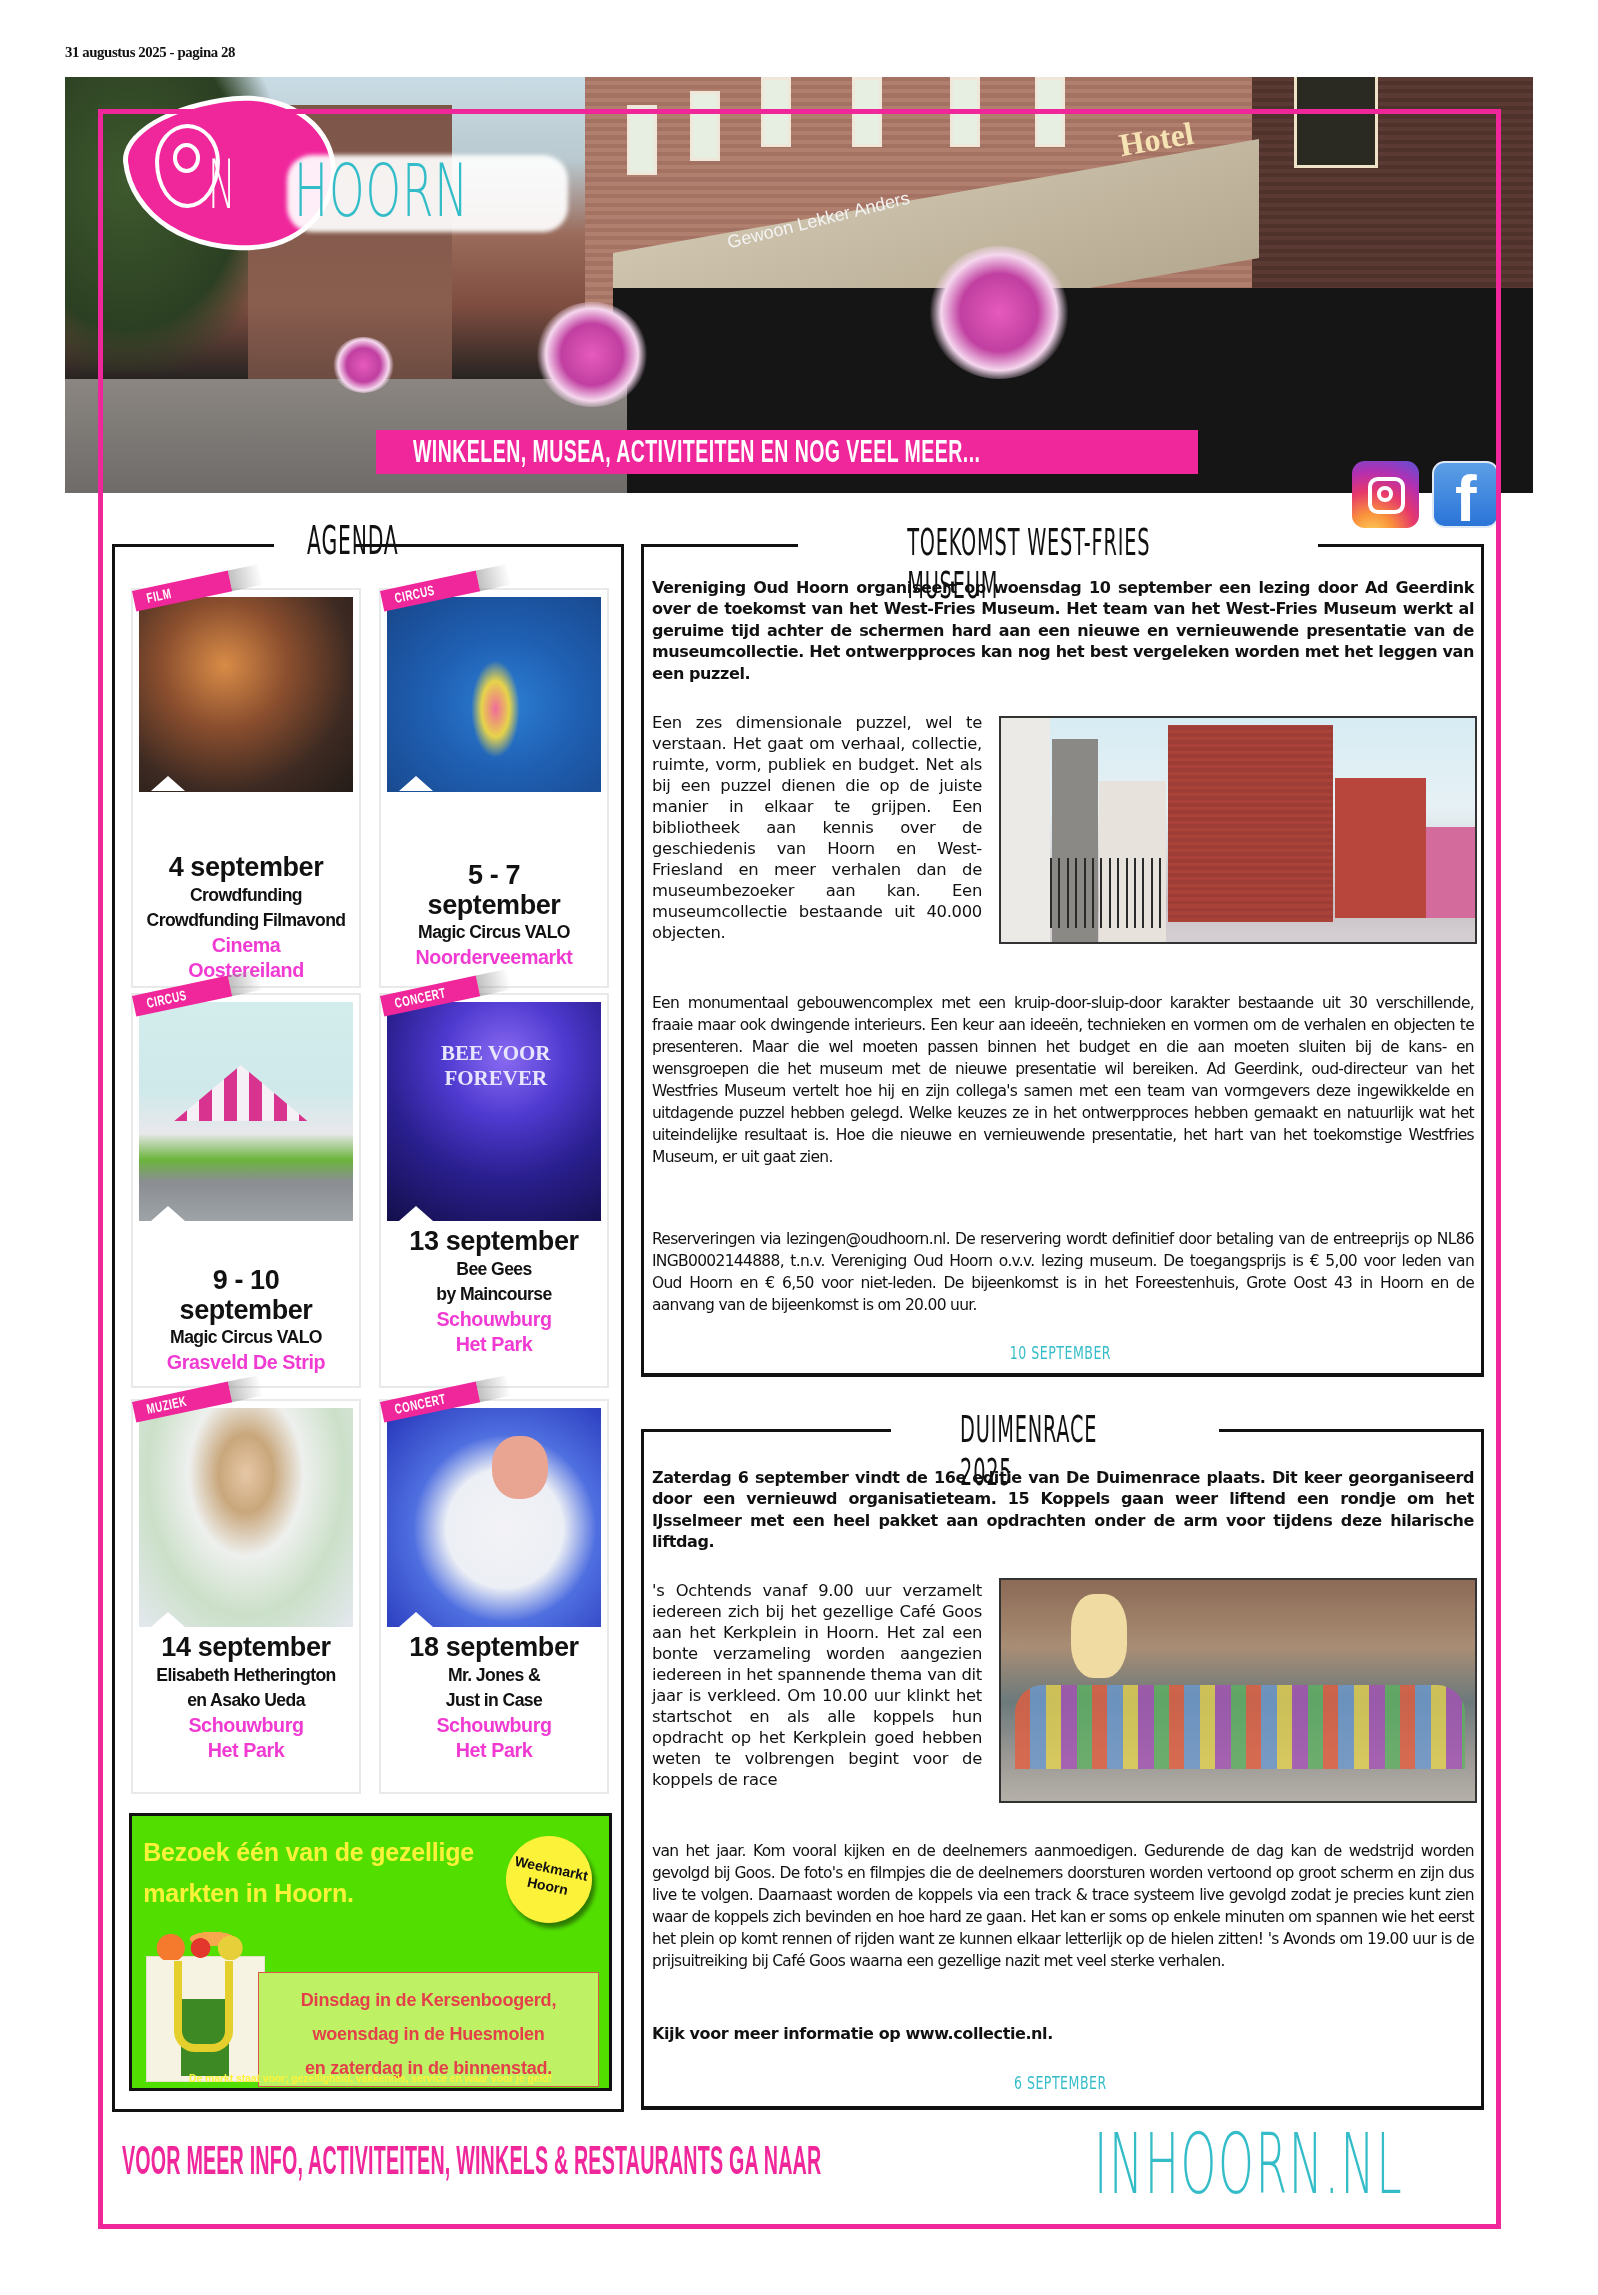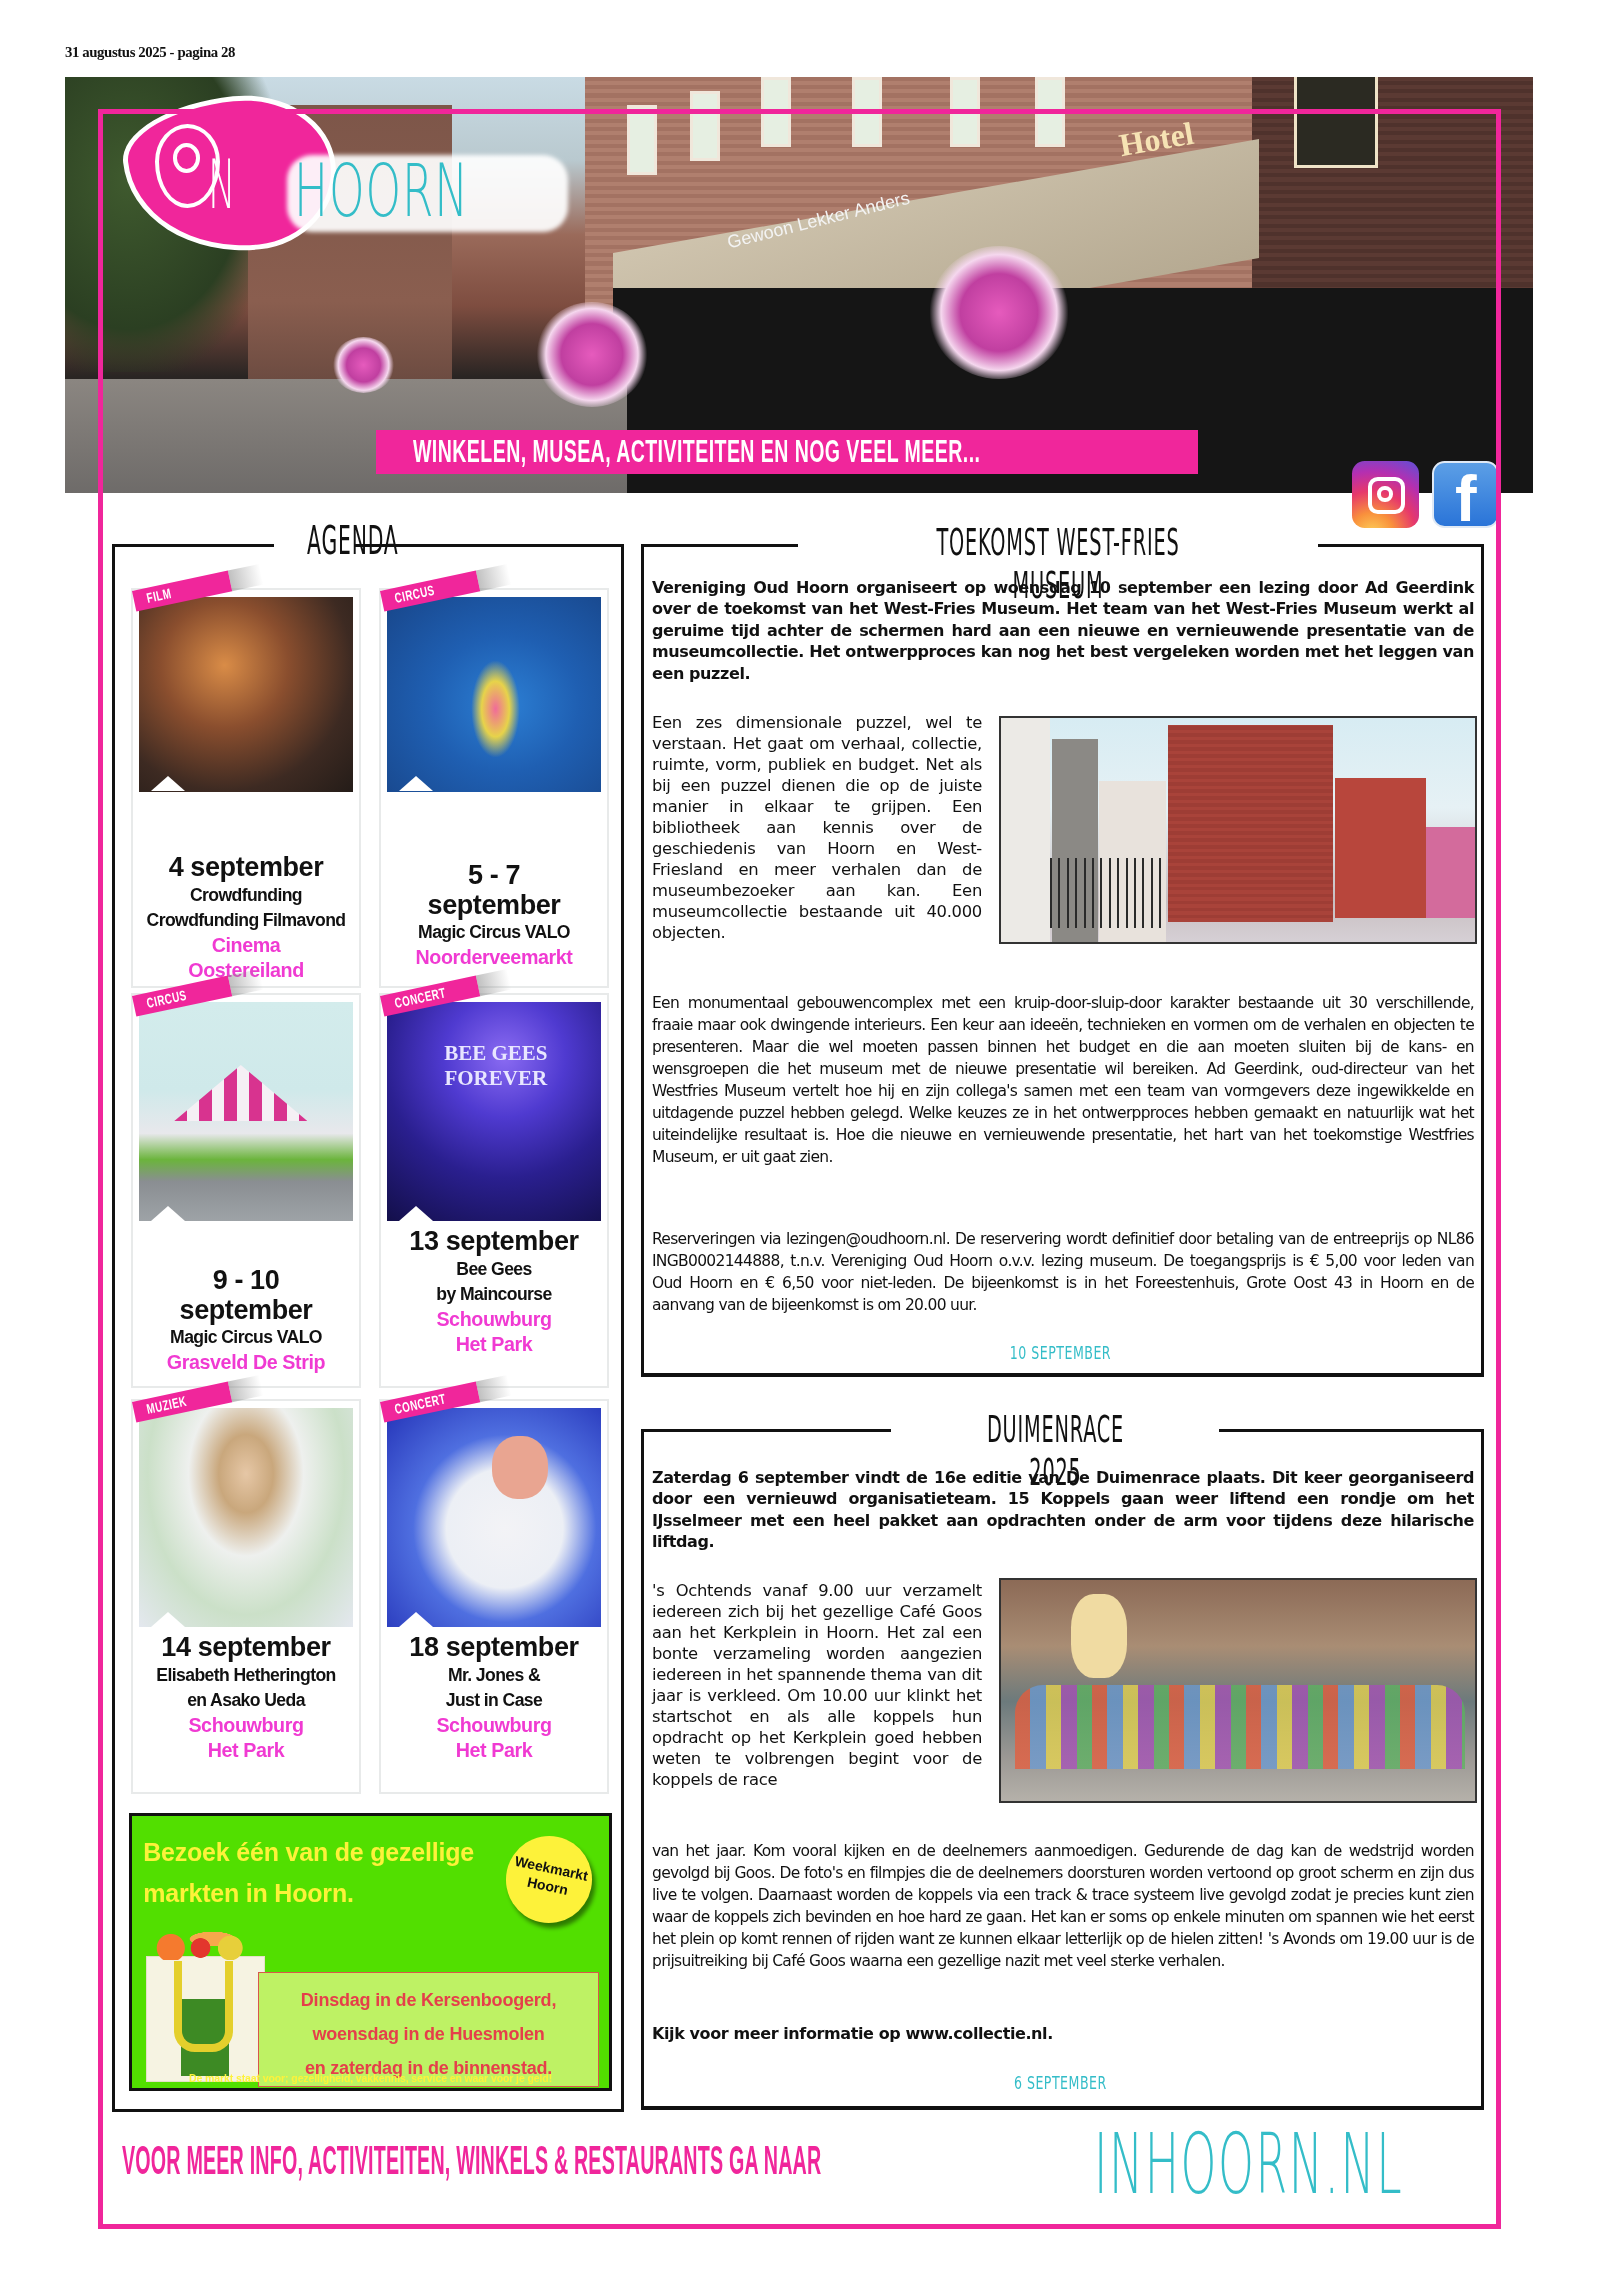--- a/index.html
+++ b/index.html
@@ -38,21 +38,21 @@
   .social.ig { left: 1352px; background: radial-gradient(circle at 30% 110%, #fdd45c 0%, #f9913c 25%, #e6386b 50%, #b52fb0 72%, #5b51d8 100%); }
   .social.ig .ring { position: absolute; left: 15.5px; top: 15.5px; width: 37px; height: 37px; border: 4.9px solid #fff; border-radius: 9.8px; }
   .social.ig .ring::after { content: ""; position: absolute; left: 5.6px; top: 5.6px; width: 15.5px; height: 15.5px; border: 4.2px solid #fff; border-radius: 50%; box-sizing: border-box; }
   .social.fb { left: 1432px; background: linear-gradient(180deg,#5c9fe6,#2a74d8); border: 2.1px solid #dfe9f5; }
   .social.fb .f { position: absolute; left: 21px; top: 2.8px; color: #fff; font-family: "Liberation Sans", sans-serif; font-weight: bold; font-size: 65px; line-height: 1; }
 
   
   .frame { position: absolute; left: 98px; top: 109px; width: 1403px; height: 2120px; border: 5.6px solid #f0269b; pointer-events: none; }
 
   
-  .sec-title { position: absolute; font-family: "DejaVu Sans Condensed", "DejaVu Sans", sans-serif; font-weight: 400; color: #111; text-align: center; letter-spacing: 1.4px; }
+  .sec-title { position: absolute; font-family: "DejaVu Sans Condensed", "DejaVu Sans", sans-serif; font-weight: 400; color: #111; text-align: left; letter-spacing: 1.4px; }
   .sec-title span { display: inline-block; transform: scaleX(0.58); }
   .box-line { position: absolute; height: 2.8px; background: #111; }
   .box-side { position: absolute; width: 2.8px; background: #111; }
 
   
   .card { position: absolute; width: 230px; background: #fff; border: 2.1px solid #e8eaea; }
   .card .photo { position: absolute; left: 6.3px; top: 7px; width: 214px; overflow: hidden; }
   .card .notch { position: absolute; left: 18px; width: 0; height: 0; border-left: 17px solid transparent; border-right: 17px solid transparent; border-bottom: 15.5px solid #fff; }
   .card .ribbon { position: absolute; left: -1.4px; top: 1.4px; width: 98px; height: 21px; background: #f0269b; color: #fff; transform: rotate(-12deg); transform-origin: left top; font-weight: bold; font-size: 14px; padding-left: 12.6px; line-height: 21px; letter-spacing: 0.7px; }
   .card .ribbon span { display: inline-block; transform: scaleX(0.7); transform-origin: left; }
@@ -181,21 +181,21 @@
   <div class="text" style="top:271px">
     <div class="date">9 - 10</div>
     <div class="date">september</div>
     <div class="title">Magic Circus VALO</div>
     <div class="venue">Grasveld De Strip</div>
   </div>
 </div>
 
 <div class="card" style="left:379px;top:993px;height:395px">
   <div class="photo" style="height:219px;background:radial-gradient(circle at 55% 25%,#8a6bf2 0%,#4f3ad0 30%,#2a1f8f 60%,#130f4a 100%)">
-    <div style="position:absolute;left:42px;top:39px;width:133px;text-align:center;color:#e8e6ff;font-family:'Liberation Serif',serif;font-weight:bold;font-size:21px">BEE GEES FOREVER</div>
+    <div style="position:absolute;left:42px;top:39px;width:133px;text-align:center;color:#e8e6ff;font-family:'Liberation Serif',serif;font-weight:bold;font-size:21px">BEE VOOR FOREVER</div>
   </div>
   <div class="notch" style="top:211px"></div>
   <div class="ribbon"><span>CONCERT</span></div>
   <div class="text" style="top:232px">
     <div class="date">13 september</div>
     <div class="title">Bee Gees</div>
     <div class="title">by Maincourse</div>
     <div class="venue">Schouwburg</div>
     <div class="venue">Het Park</div>
   </div>

